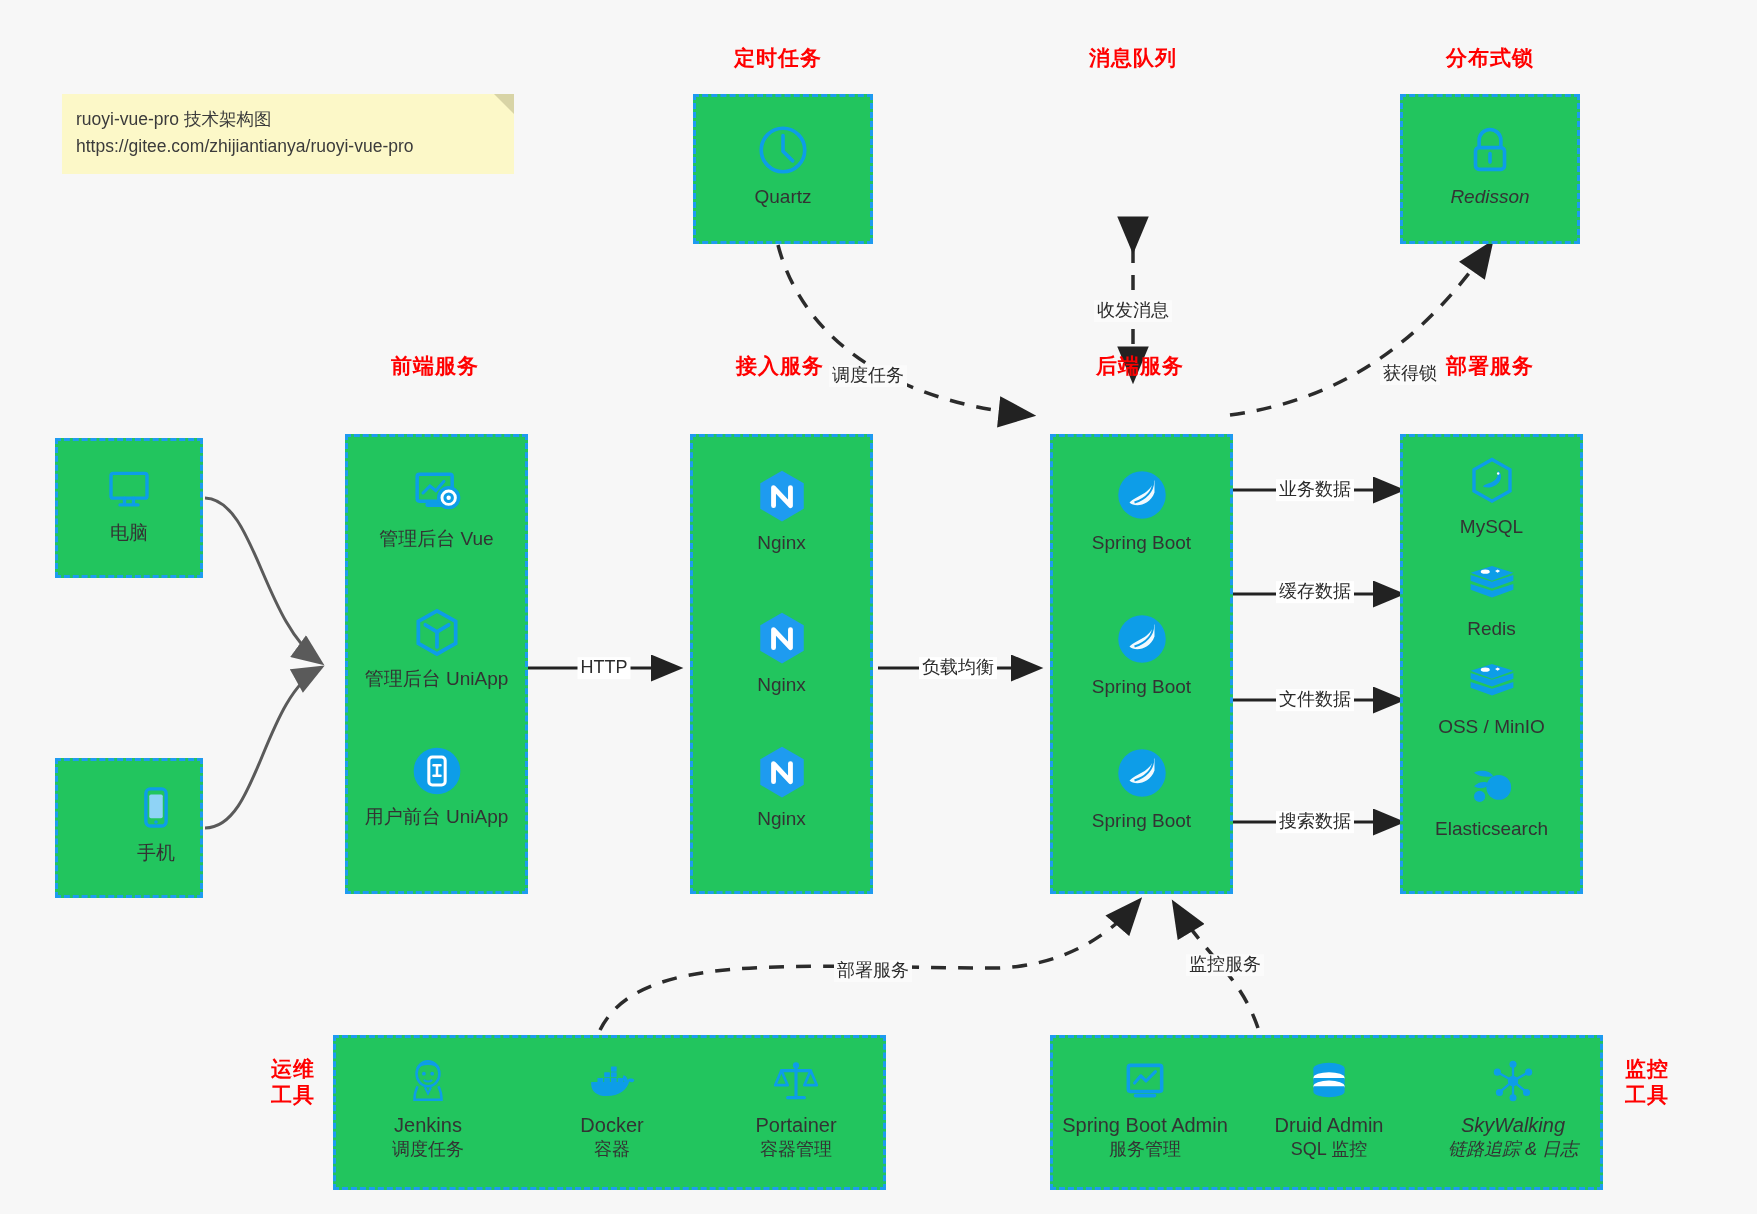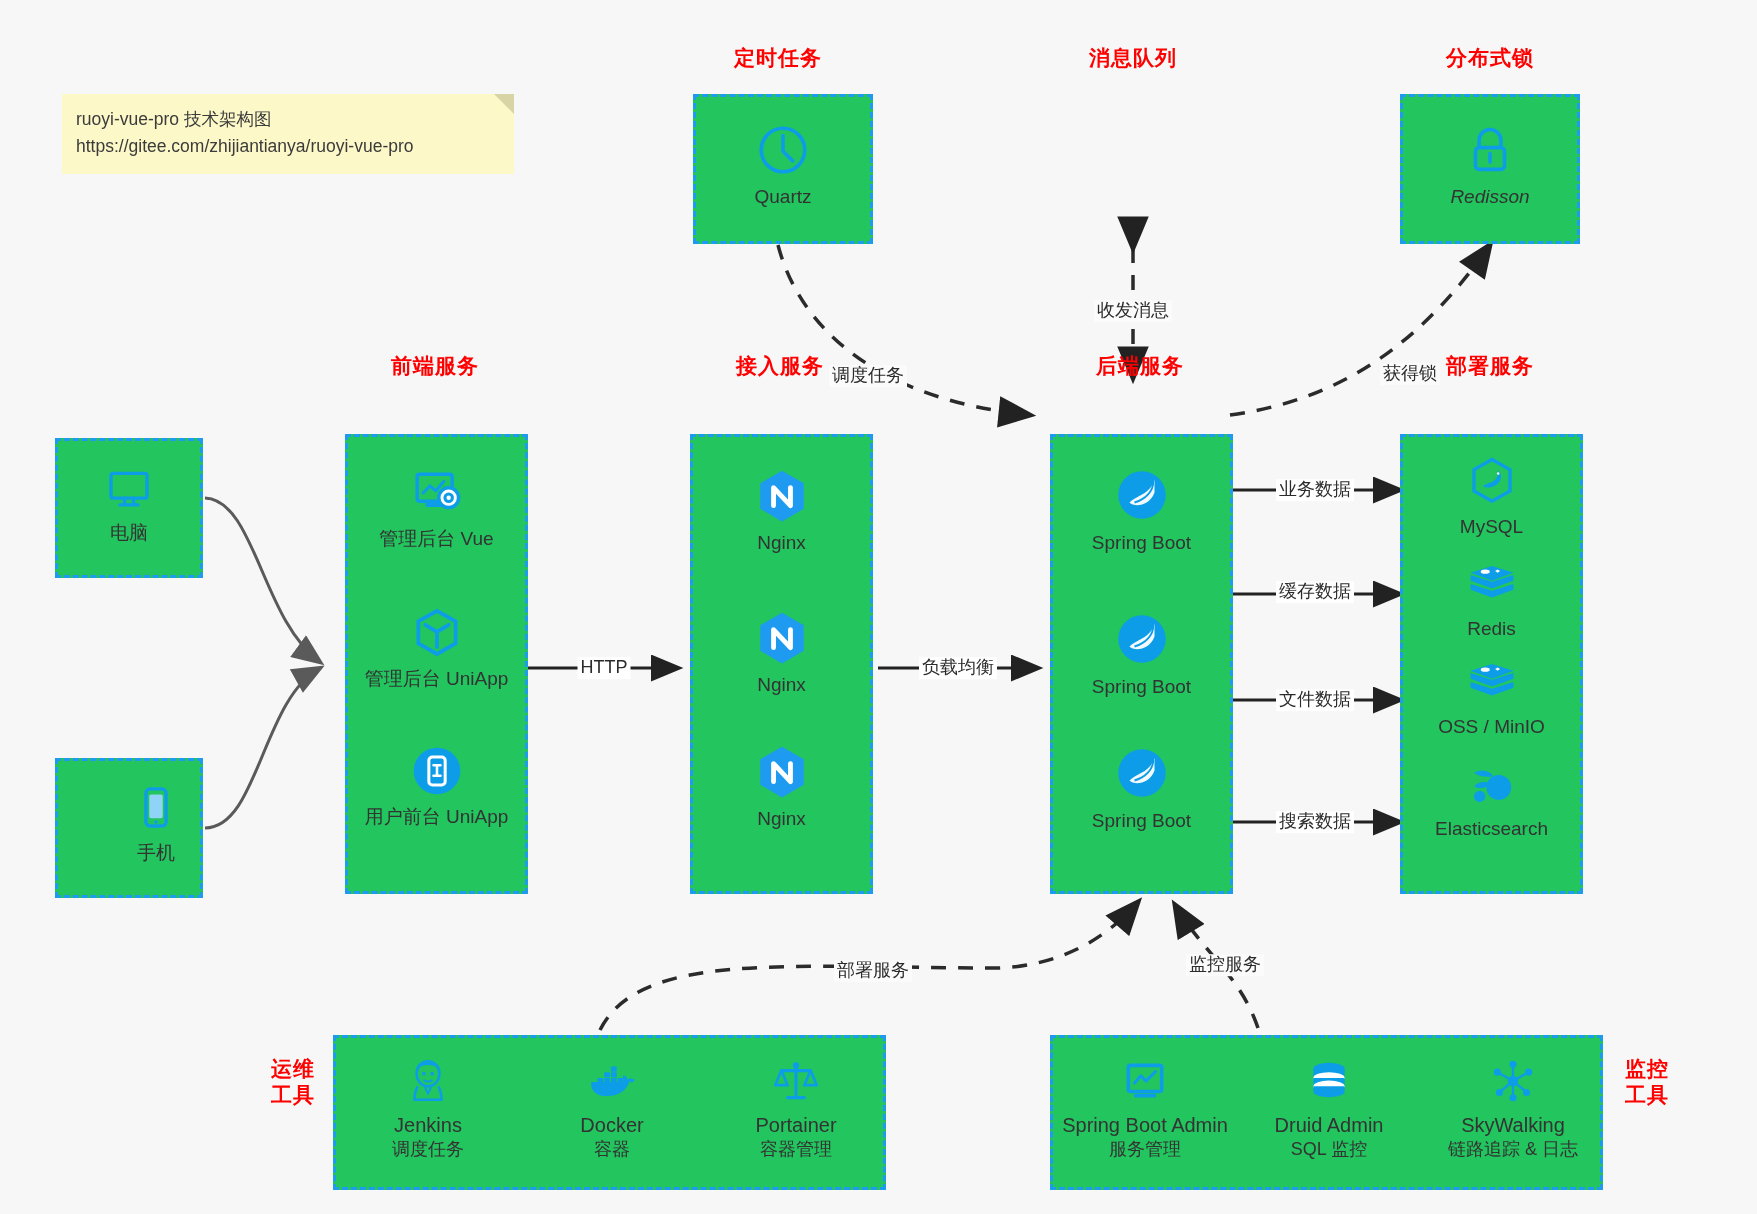--- a/index.html
+++ b/index.html
@@ -379,21 +379,21 @@
         <path d="M9 12 L9 19 A15 5.5 0 0 0 39 19 L39 12 Z" fill="#0D9DE8"></path>
         <ellipse cx="24" cy="21" rx="15" ry="5.5" fill="#ffffff"></ellipse>
         <path d="M9 21 L9 27 A15 5.5 0 0 0 39 27 L39 21 Z" fill="#0D9DE8"></path>
         <ellipse cx="24" cy="29" rx="15" ry="5.5" fill="#ffffff"></ellipse>
         <path d="M9 29 L9 34 A15 5.5 0 0 0 39 34 L39 29 Z" fill="#0D9DE8"></path>
       </svg>
       <span class="lbl sm">Druid Admin</span>
       <span class="sub">SQL 监控</span>
     </div>
 
-    <div class="node" style="top:18px;left:368px;width:184px;">
+    <div class="node" style="top:18px;left:368px;width:184px;font-style:italic;">
       <svg class="ico" width="50" height="50" viewBox="0 0 48 48">
         <g stroke="#0D9DE8" stroke-width="2.2">
           <path d="M24 24 L24 9 M24 24 L10 16 M24 24 L38 16 M24 24 L12 34 M24 24 L36 34 M24 24 L24 39"></path>
         </g>
         <g fill="#0D9DE8">
           <circle cx="24" cy="24" r="5"></circle>
           <circle cx="24" cy="8" r="3.4"></circle>
           <circle cx="9" cy="15.5" r="3.4"></circle>
           <circle cx="39" cy="15.5" r="3.4"></circle>
           <circle cx="11" cy="35" r="3.4"></circle>

